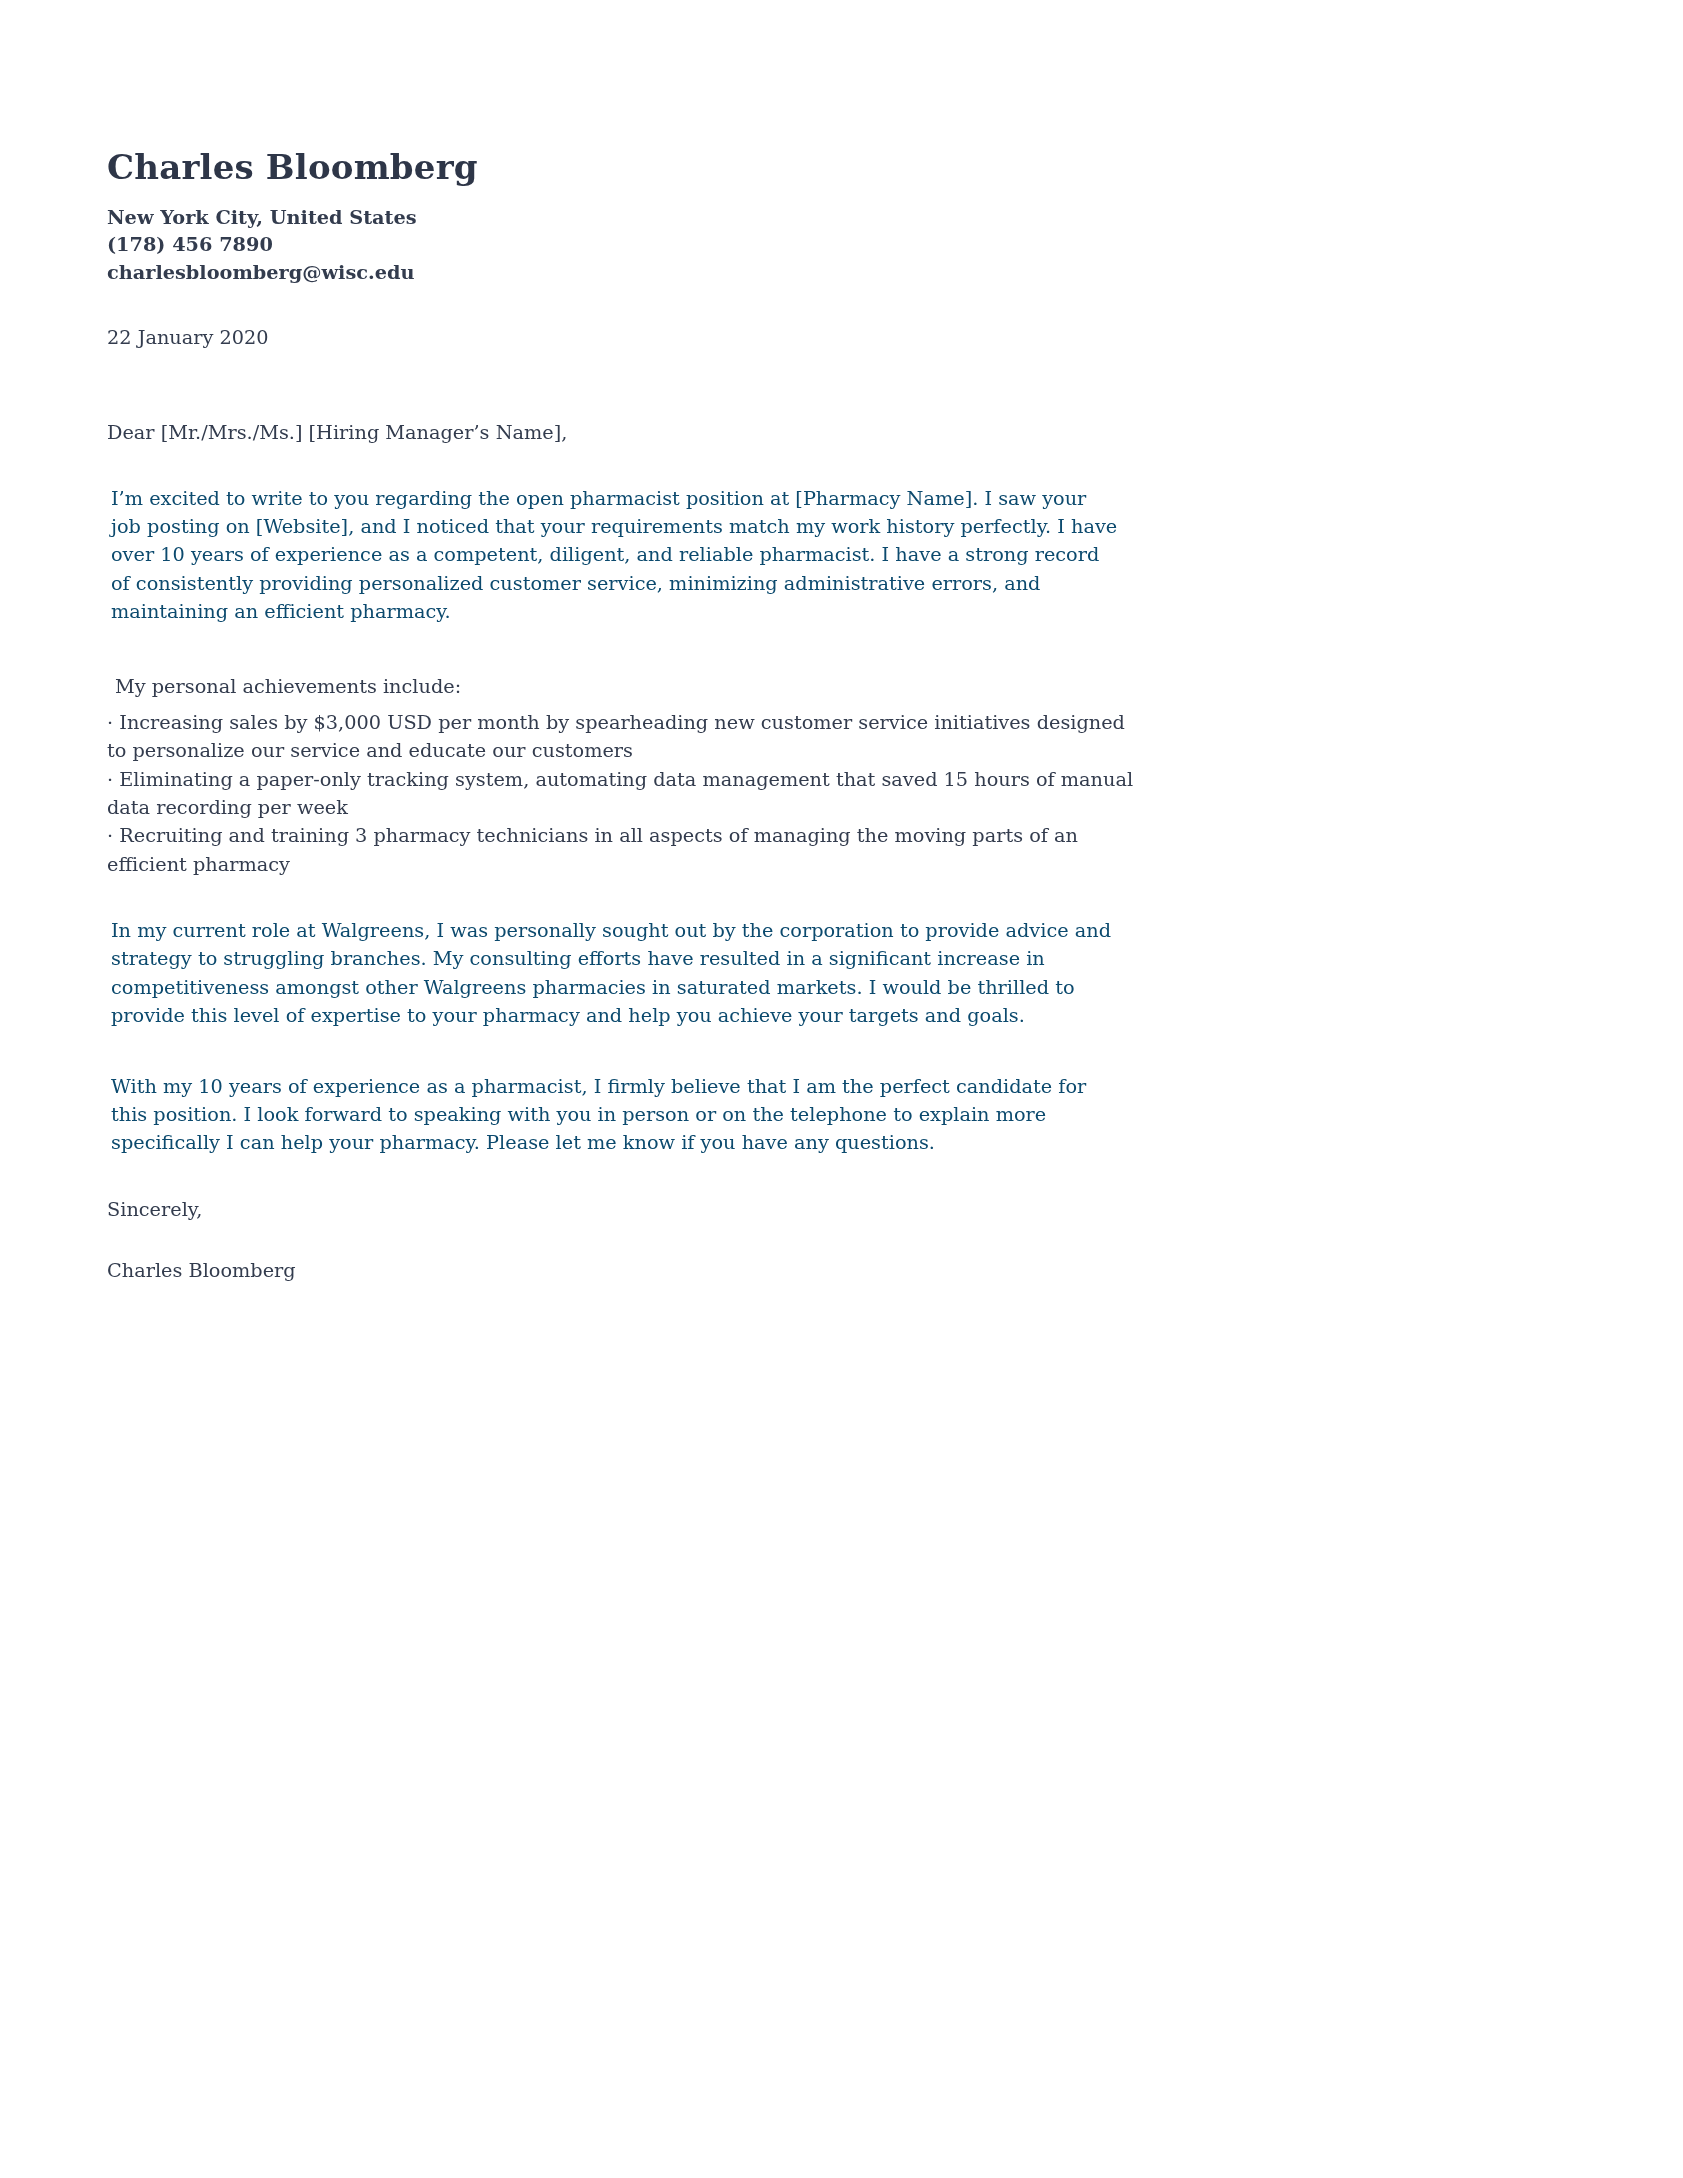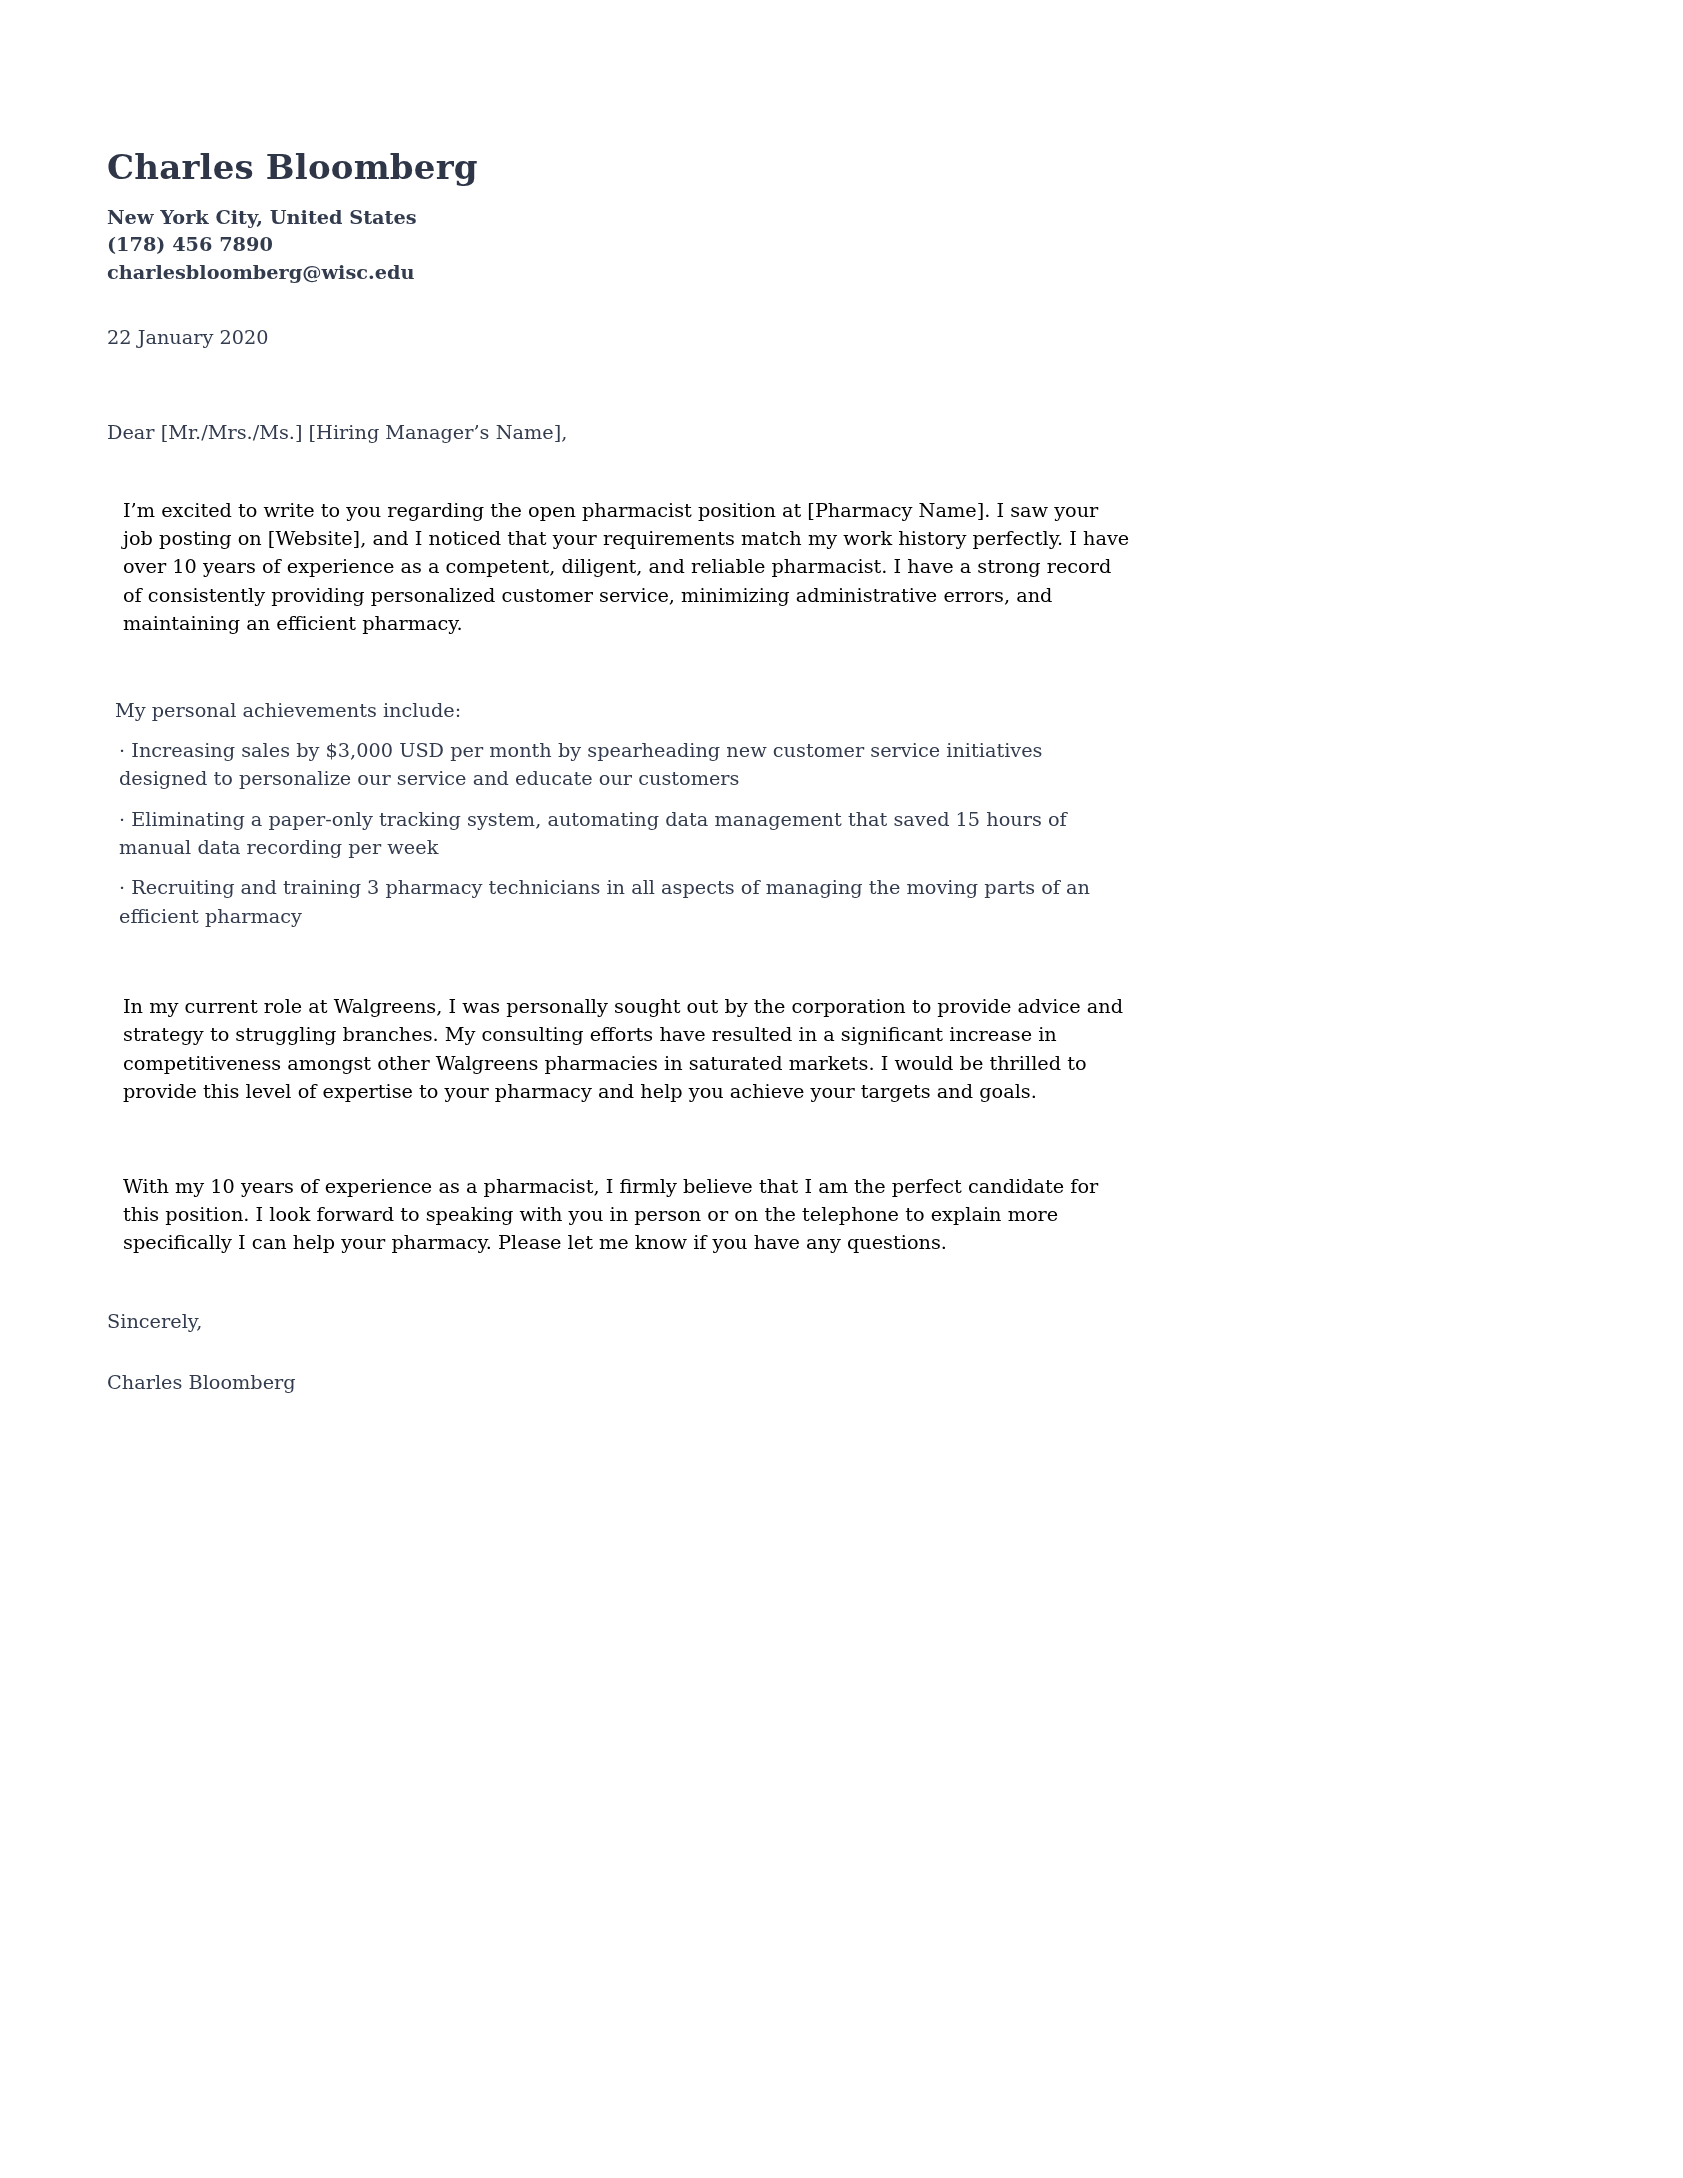--- a/index.html
+++ b/index.html
@@ -61,39 +61,39 @@
   .closing-line,
   .signature-line {
     font-size: 19.3px;
     line-height: 1.42;
     color: #333c4e;
   }
 
   .para {
     font-size: 19.3px;
     line-height: 1.47;
-    color: #000000;
-    margin: 16px;
+    color: #0c4a6e;
+    margin: 4px;
     width: 1010px;
     text-align: left;
   }
 
   .achievements {
     font-size: 19.3px;
     line-height: 1.47;
     color: #333c4e;
     width: 1030px;
   }
 
   .achievements-intro {
     margin: 8px;
   }
 
   .achievement-item {
-    margin: 12px;
+    margin: 0;
   }
 
   .bullet-glyph {
     display: inline;
   }
 </style>
 </head>
 <body>
 
 <div class="page">

